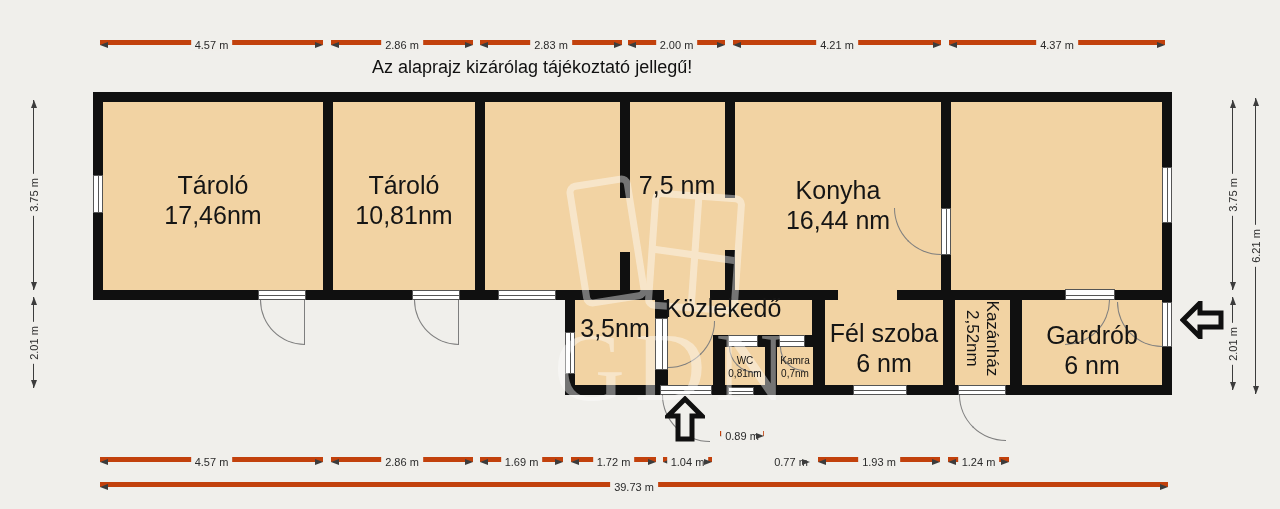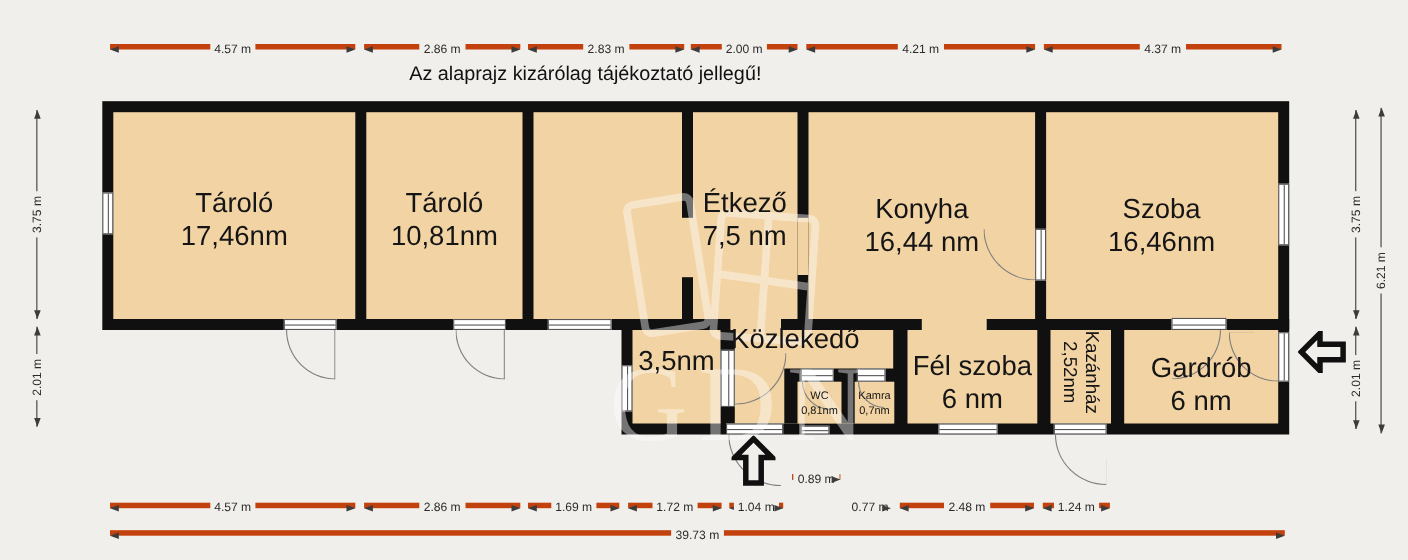--- a/index.html
+++ b/index.html
@@ -123,30 +123,25 @@
 
   <div class="rlabel" style="left:123px;top:170px;width:180px">
     <span class="nm">Tároló</span>
     <span class="nm">17,46nm</span>
   </div>
   <div class="rlabel" style="left:314px;top:170px;width:180px">
     <span class="nm">Tároló</span>
     <span class="nm">10,81nm</span>
   </div>
   <div class="rlabel" style="left:587px;top:170px;width:180px">
-    <span class="nm">Étkező</span>
     <span class="nm">7,5 nm</span>
   </div>
   <div class="rlabel" style="left:748px;top:175px;width:180px">
     <span class="nm">Konyha</span>
     <span class="nm">16,44 nm</span>
-  </div>
-  <div class="rlabel" style="left:966px;top:175px;width:180px">
-    <span class="nm">Szoba</span>
-    <span class="nm">16,46nm</span>
   </div>
   <div class="rlabel" style="left:555px;top:313px;width:120px">
     <span class="nm">3,5nm</span>
   </div>
   <div class="rlabel" style="left:653px;top:293px;width:140px">
     <span class="nm">Közlekedő</span>
   </div>
   <div class="rlabel small" style="left:715px;top:355px;width:60px">
     <span class="nm">WC</span>
     <span class="nm">0,81nm</span>
@@ -209,21 +204,21 @@
   <div class="dimh" style="left:663px;top:457px;width:49px">
       <span>1.04 m</span>
     </div>
   <div class="dimh" style="left:720px;top:431px;width:44px">
       <span>0.89 m</span>
     </div>
   <div class="dimh" style="left:772px;top:457px;width:38px">
       <span>0.77 m</span>
     </div>
   <div class="dimh" style="left:818px;top:457px;width:122px">
-      <span>2.48 m</span>
+      <span>1.93 m</span>
     </div>
   <div class="dimh" style="left:948px;top:457px;width:61px">
       <span>1.24 m</span>
     </div>
   <div class="dimh" style="left:100px;top:482px;width:1068px">
       <span>39.73 m</span>
     </div>
 
   <div class="dimv" style="left:33px;top:100px;height:190px">
       <span>3.75 m</span>

